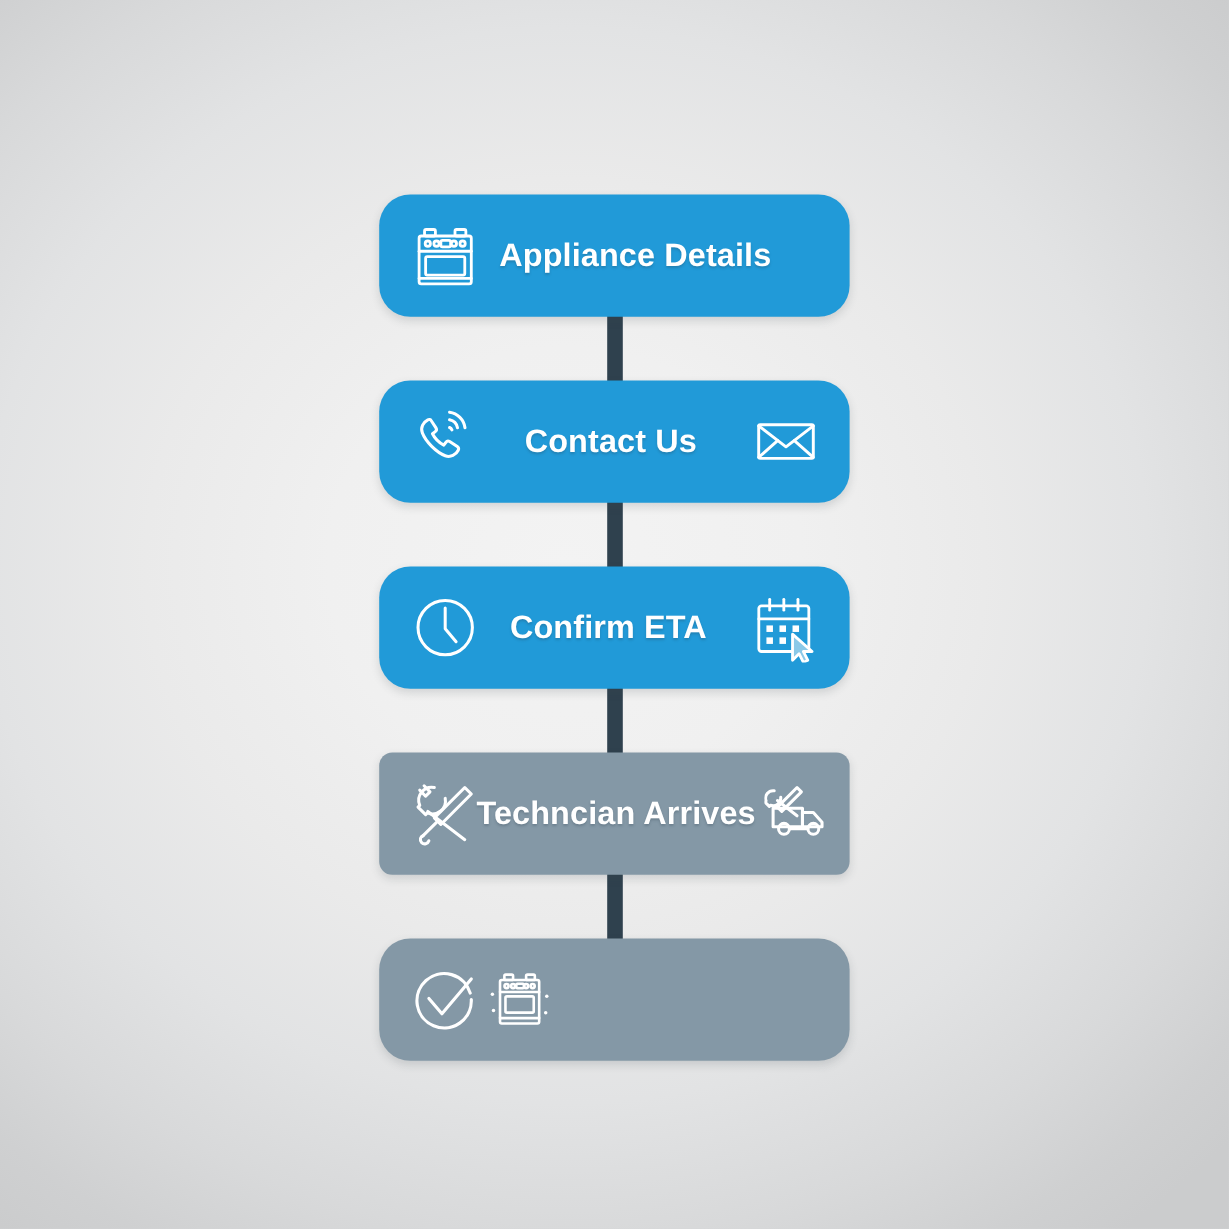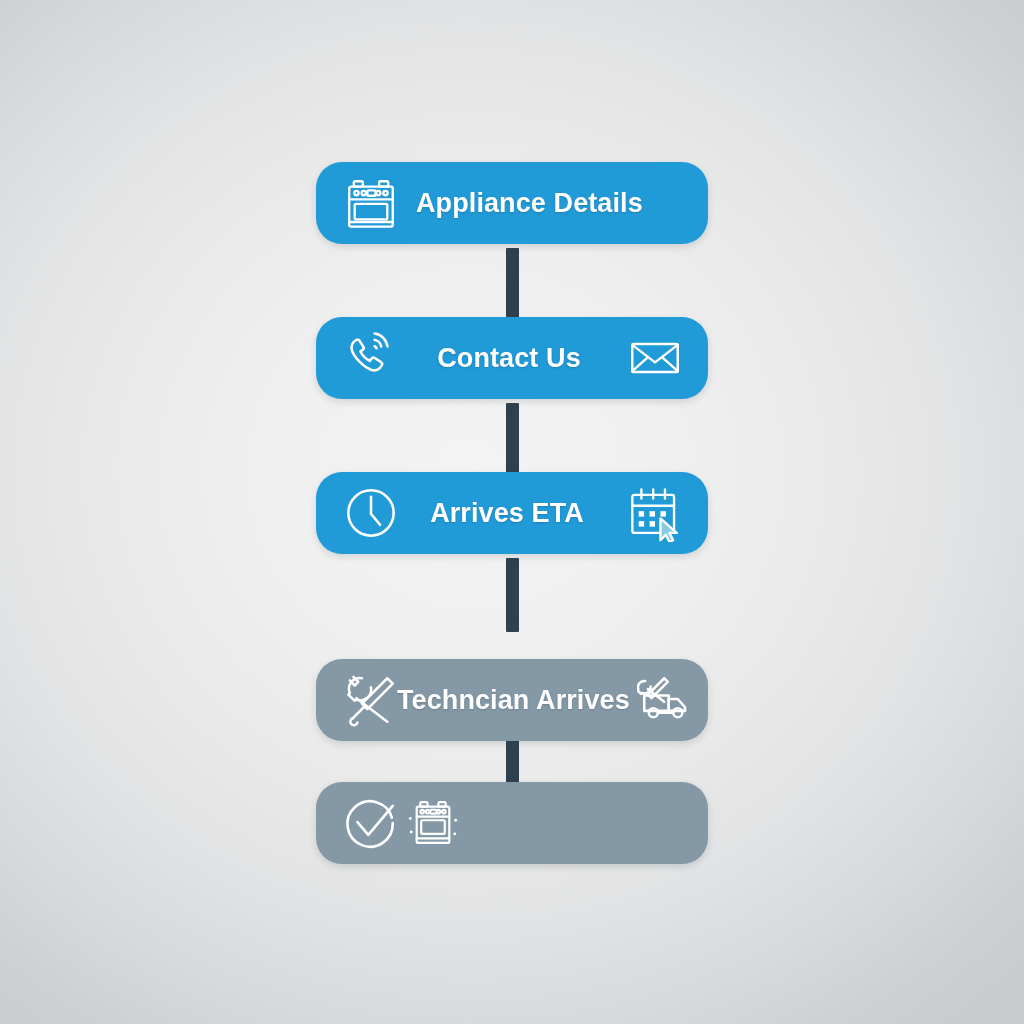--- a/index.html
+++ b/index.html
@@ -45,21 +45,21 @@
     top: 0;
     width: 1024px;
     height: 1024px;
     z-index: 2;
   }
 
   .step {
     position: absolute;
     left: 316px;
     width: 392px;
-    height: 82px;
+    height: 102px;
     border-radius: 26px;
     display: flex;
     align-items: center;
     box-sizing: border-box;
     padding: 0 18px;
     box-shadow: 0 3px 7px rgba(60,70,80,0.17);
   }
   .step.active   { background: #219ad8; }
   .step.inactive { background: #8498a6; }
 
@@ -156,39 +156,39 @@
       </span>
     </div>
 
     <div class="step active r3" style="top:472px;">
       <span class="step-icon-left">
         <svg width="58" height="58" viewBox="0 0 64 64" fill="none" stroke="#ffffff" stroke-width="2.8" stroke-linecap="round" stroke-linejoin="round">
           <circle cx="32" cy="32" r="25"></circle>
           <polyline points="32,14 32,33 42,45"></polyline>
         </svg>
       </span>
-      <span class="step-label">Arrives ETA</span>
+      <span class="step-label">Confirm ETA</span>
       <span class="step-icon-right">
         <svg width="58" height="58" viewBox="0 0 64 64" fill="none" stroke="#ffffff" stroke-width="2.6" stroke-linecap="round" stroke-linejoin="round">
           <rect x="7" y="12" width="46" height="42" rx="2.5"></rect>
           <line x1="7" y1="24" x2="53" y2="24"></line>
           <line x1="17" y1="6" x2="17" y2="16"></line>
           <line x1="30" y1="6" x2="30" y2="16"></line>
           <line x1="43" y1="6" x2="43" y2="16"></line>
           <rect x="14" y="30" width="6" height="6" fill="#ffffff" stroke="none"></rect>
           <rect x="26" y="30" width="6" height="6" fill="#ffffff" stroke="none"></rect>
           <rect x="38" y="30" width="6" height="6" fill="#ffffff" stroke="none"></rect>
           <rect x="14" y="41" width="6" height="6" fill="#ffffff" stroke="none"></rect>
           <rect x="26" y="41" width="6" height="6" fill="#ffffff" stroke="none"></rect>
           <path d="M38 38 L38 62 L44 56 L48 64 L52 62 L48 54 L56 54 Z" fill="#8bc9e8" stroke="#ffffff" stroke-width="2.6"></path>
         </svg>
       </span>
     </div>
 
-    <div class="step inactive r4" style="top:659px;">
+    <div class="step inactive r4" style="top:627px;border-radius:11px;">
       <span class="step-icon-left">
         <svg width="58" height="58" viewBox="0 0 64 64" fill="none" stroke="#ffffff" stroke-width="2.8" stroke-linecap="round" stroke-linejoin="round">
           <path d="M22 8a12 12 0 0 0-13.4 16.4L7 26l7 7 1.6-1.6A12 12 0 0 0 32 18"></path>
           <path d="M8.6 10.4 14 16l4-4-5.4-5.6"></path>
           <line x1="16" y1="30" x2="50" y2="56"></line>
           <path d="M50 8 L56 14 L28 42 L22 36 Z"></path>
           <line x1="24" y1="40" x2="11" y2="53"></line>
           <path d="M12 52a4 4 0 1 0 5 5"></path>
         </svg>
       </span>

